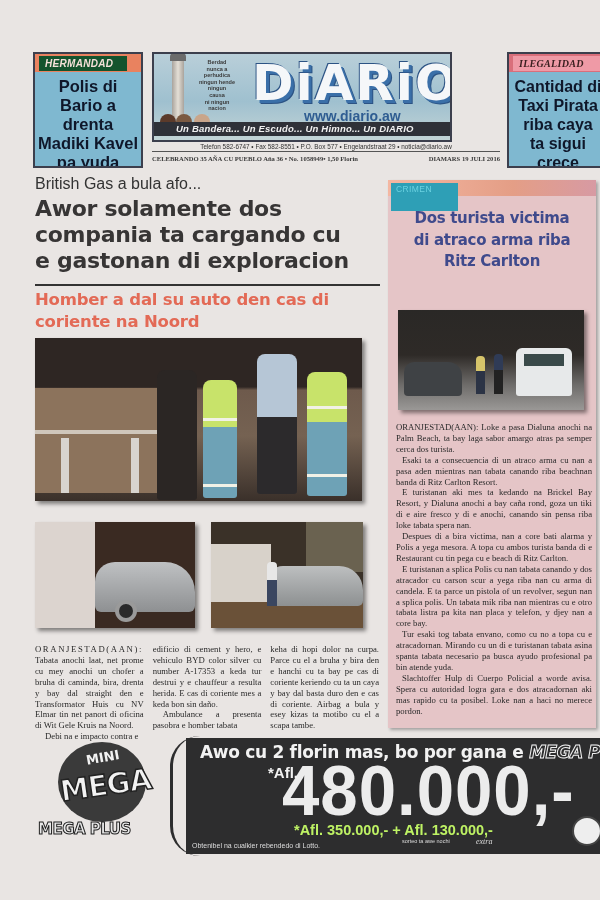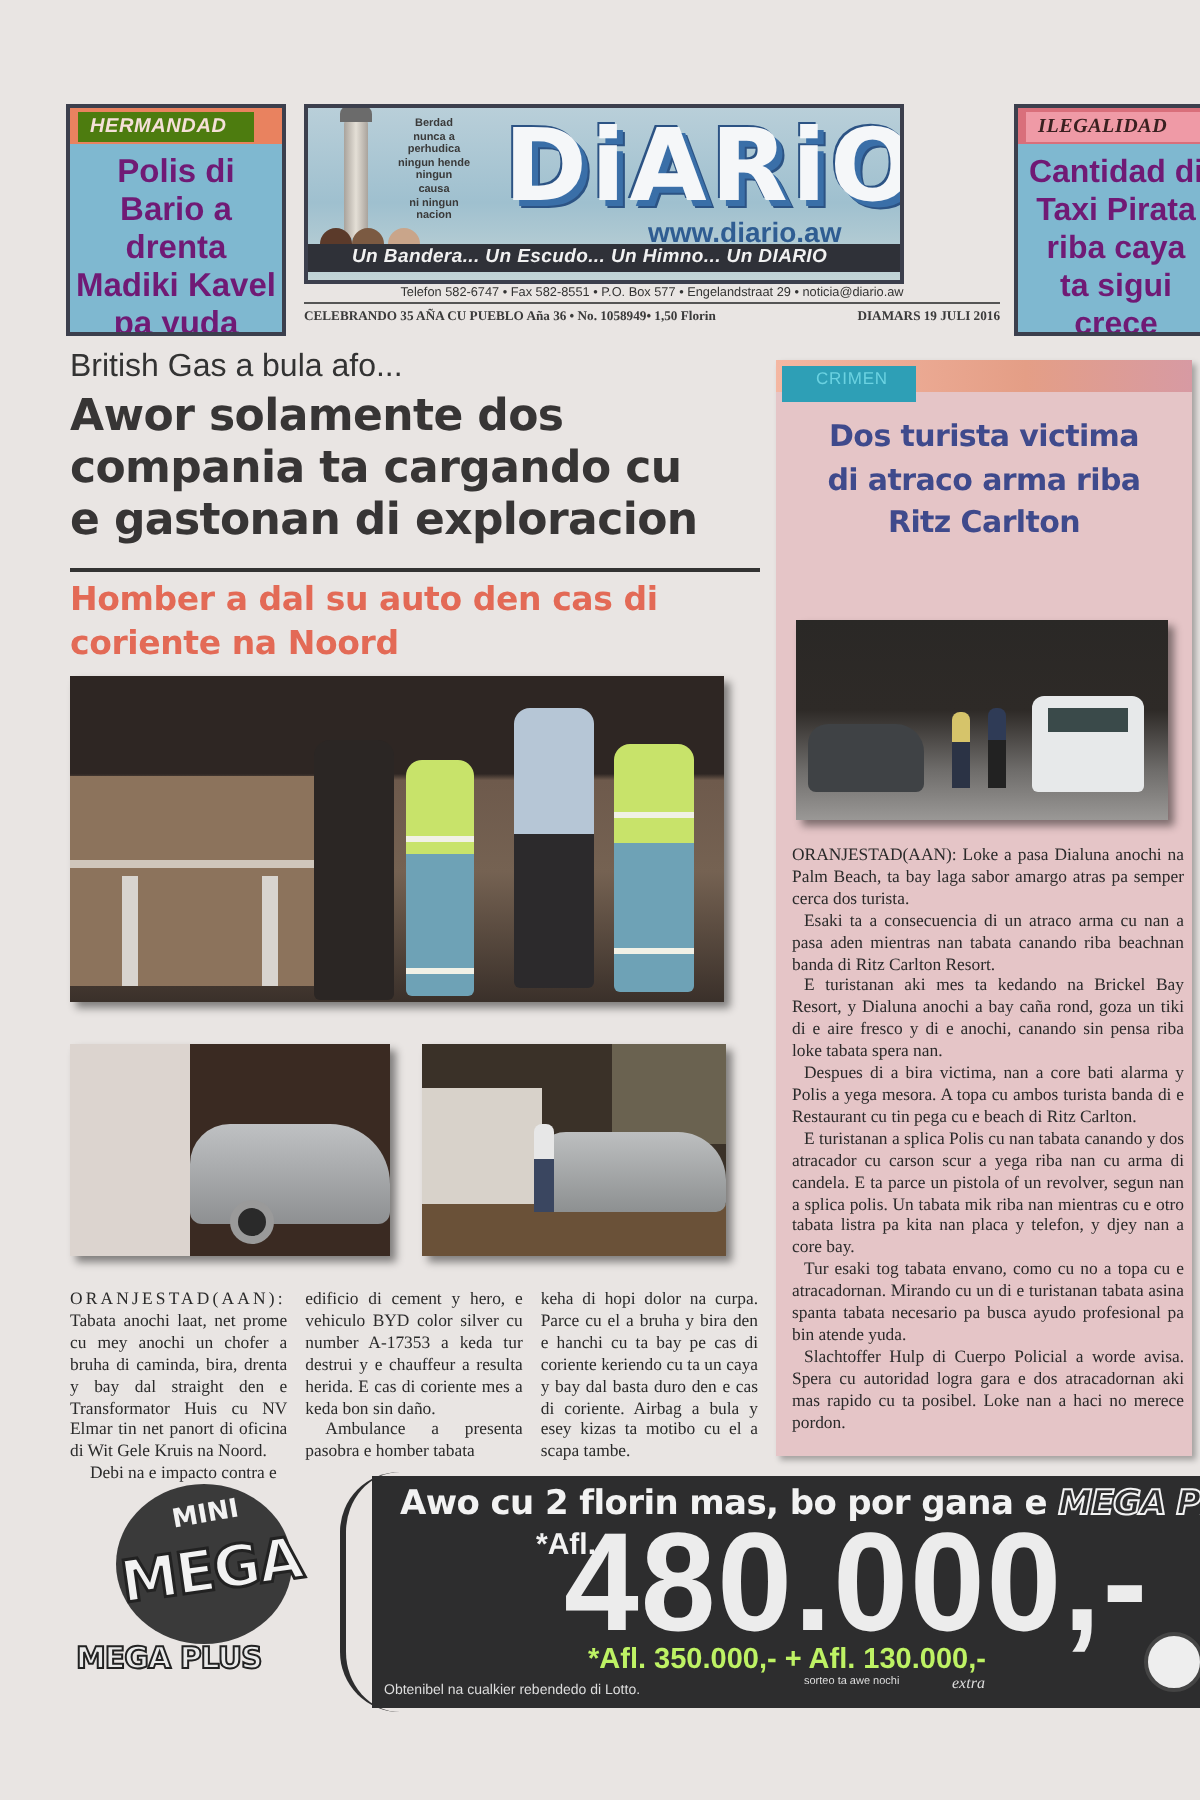--- a/index.html
+++ b/index.html
@@ -5,35 +5,35 @@
   * { margin:0; padding:0; box-sizing:border-box; }
   html, body { width:600px; height:900px; overflow:hidden; }
   body { background:#e9e5e3; font-family:"Liberation Serif", serif; color:#2a2a2a; position:relative; }
 
   
   .teaser { position:absolute; top:52px; height:116px; border:2px solid #3c3f4d; background:#7fb8d0; overflow:hidden; }
   .teaser.left { left:33px; width:110px; }
   .teaser.right { left:507px; width:100px; }
   .teaser .kicker-band { height:18px; background:#e9825f; position:relative; }
   .teaser .kicker { position:absolute; left:4px; top:2px; height:15px; padding:0 6px; font-family:"Liberation Sans", sans-serif; font-style:italic; font-weight:bold; font-size:10px; line-height:15px; letter-spacing:0.3px; }
-  .teaser.left .kicker { background:#4d7c0f; color:#f5e0d8; width:88px; }
+  .teaser.left .kicker { background:#14532d; color:#f5e0d8; width:88px; }
   .teaser.right .kicker-band { background:#d96f7b; }
   .teaser.right .kicker { background:#ef9aa6; color:#3a2020; font-family:"Liberation Serif", serif; width:90px; }
-  .teaser .headline { font-family:"Liberation Sans", sans-serif; font-weight:bold; color:#701a75; font-size:16.5px; line-height:19px; text-align:center; padding-top:5px; }
+  .teaser .headline { font-family:"Liberation Sans", sans-serif; font-weight:bold; color:#0f172a; font-size:16.5px; line-height:19px; text-align:center; padding-top:5px; }
   .teaser.right .headline { font-size:16px; padding-left:2px; white-space:nowrap; }
 
   
   .masthead { position:absolute; left:152px; top:52px; width:300px; height:90px; border:2px solid #3c3f4d; background:linear-gradient(180deg,#b9cfd9 0%,#9fc0cf 55%,#c2d4d6 100%); overflow:hidden; }
   .lighthouse { position:absolute; left:18px; top:5px; width:12px; height:60px; background:linear-gradient(90deg,#a9a39c,#e4dfd6,#a9a39c); border-radius:3px 3px 0 0; }
   .lighthouse:before { content:""; position:absolute; left:-2px; top:-6px; width:16px; height:8px; background:#6b6b6b; border-radius:4px 4px 0 0; }
   .people { position:absolute; left:4px; top:58px; width:56px; height:20px; }
   .people span { position:absolute; bottom:0; width:16px; height:18px; border-radius:8px 8px 2px 2px; background:#6a4a36; }
   .motto { position:absolute; left:38px; top:5px; width:50px; font-family:"Liberation Sans", sans-serif; font-weight:bold; font-size:5.5px; line-height:6.6px; color:#3a3a3a; text-align:center; }
   .logo { position:absolute; left:98px; top:4px; font-family:"DejaVu Sans", sans-serif; font-weight:bold; font-size:50px; line-height:50px; color:#f5f7f9; letter-spacing:2px; text-shadow:3px 3px 0 #3a6fa8, 4px 4px 0 #2c5384, -1px -1px 0 #2c5384; }
-  .website { position:absolute; left:150px; top:54px; font-family:"Liberation Sans", sans-serif; font-weight:bold; font-size:14px; color:#2f5d92;margin-left:20px; }
+  .website { position:absolute; left:150px; top:54px; font-family:"Liberation Sans", sans-serif; font-weight:bold; font-size:14px; color:#2f5d92; }
   .slogan-bar { position:absolute; left:0; right:0; bottom:4px; height:14px; background:#2f3138; }
   .slogan { position:absolute; left:22px; top:1px; font-family:"Liberation Sans", sans-serif; font-style:italic; font-weight:bold; font-size:9.5px; color:#f1f1f1; white-space:nowrap; letter-spacing:0.2px; }
   .contact { position:absolute; left:152px; top:143px; width:348px; font-family:"Liberation Sans", sans-serif; font-size:6.4px; color:#333; text-align:center; white-space:nowrap; border-bottom:1px solid #555; padding-bottom:1px; }
   .issue { position:absolute; left:152px; top:155px; width:348px; font-family:"Liberation Serif", serif; font-size:6.6px; font-weight:bold; color:#3a3a3a; white-space:nowrap; }
   .issue .date { position:absolute; right:0; top:0; }
 
   
   .pre-head { position:absolute; left:35px; top:175px; font-family:"Liberation Sans", sans-serif; font-size:16px; color:#333; }
   .main-head { position:absolute; left:35px; top:196px; width:350px; font-family:"DejaVu Sans", sans-serif; font-weight:bold; font-size:22px; line-height:26px; color:#373535; letter-spacing:-0.3px; }
   .head-rule { position:absolute; left:35px; top:284px; width:345px; height:2px; background:#333; }
@@ -63,21 +63,21 @@
 
   .body-cols { position:absolute; left:35px; top:644px; width:344px; display:flex; gap:9px; font-size:8.7px; line-height:10.9px; color:#2a2a2a; }
   .body-cols .col { width:109px; text-align:justify; }
   .body-cols p { margin:0; }
   .body-cols p.ind { text-indent:10px; }
   .dateline { letter-spacing:1.6px; }
 
   
   .crime-box { position:absolute; left:388px; top:180px; width:208px; height:548px; background:#e5c5c7; box-shadow:2px 2px 3px rgba(0,0,0,0.3); }
   .crime-band { position:absolute; left:0; top:0; width:100%; height:16px; background:linear-gradient(90deg,#f4b7a2,#e49e86 60%,#d79aa3); }
-  .crime-kicker { position:absolute; left:3px; top:3px; width:67px; height:18px; background:#2e9fb6; color:#6bd2e1; font-family:"Liberation Sans", sans-serif; font-size:8.5px; line-height:13px; padding-left:17px; letter-spacing:0.4px; }
+  .crime-kicker { position:absolute; left:3px; top:3px; width:67px; height:28px; background:#2e9fb6; color:#6bd2e1; font-family:"Liberation Sans", sans-serif; font-size:8.5px; line-height:13px; padding-left:5px; letter-spacing:0.4px; }
   .crime-head { position:absolute; left:4px; top:28px; width:200px; text-align:center; font-family:"DejaVu Sans", sans-serif; font-weight:bold; font-size:15px; line-height:21.5px; color:#3f4a8c; letter-spacing:-0.3px; }
   .photo-crime { left:398px; top:310px; width:186px; height:100px; background:linear-gradient(180deg,#2a2826 0%,#2e2a27 45%,#6e6c6a 75%,#9a9896 100%); }
   .photo-crime .suv { position:absolute; left:118px; top:38px; width:56px; height:48px; background:#e7e9ea; border-radius:6px 6px 3px 3px; }
   .photo-crime .suv:after { content:""; position:absolute; left:8px; top:6px; width:40px; height:12px; background:#3a4a4a; }
   .photo-crime .sedan { position:absolute; left:6px; top:52px; width:58px; height:34px; background:#3f4245; border-radius:10px 14px 4px 4px; }
   .photo-crime .p1 { position:absolute; left:78px; top:46px; width:9px; height:38px; background:linear-gradient(180deg,#d6c46a 40%,#2b3345 40%); border-radius:4px 4px 0 0; }
   .photo-crime .p2 { position:absolute; left:96px; top:44px; width:9px; height:40px; background:linear-gradient(180deg,#2f3b56 40%,#222 40%); border-radius:4px 4px 0 0; }
   .crime-text { position:absolute; left:396px; top:422px; width:196px; font-size:8.7px; line-height:10.9px; text-align:justify; color:#2a2a2a; }
   .crime-text p { margin:0; }
   .crime-text p.ind { text-indent:6px; }

